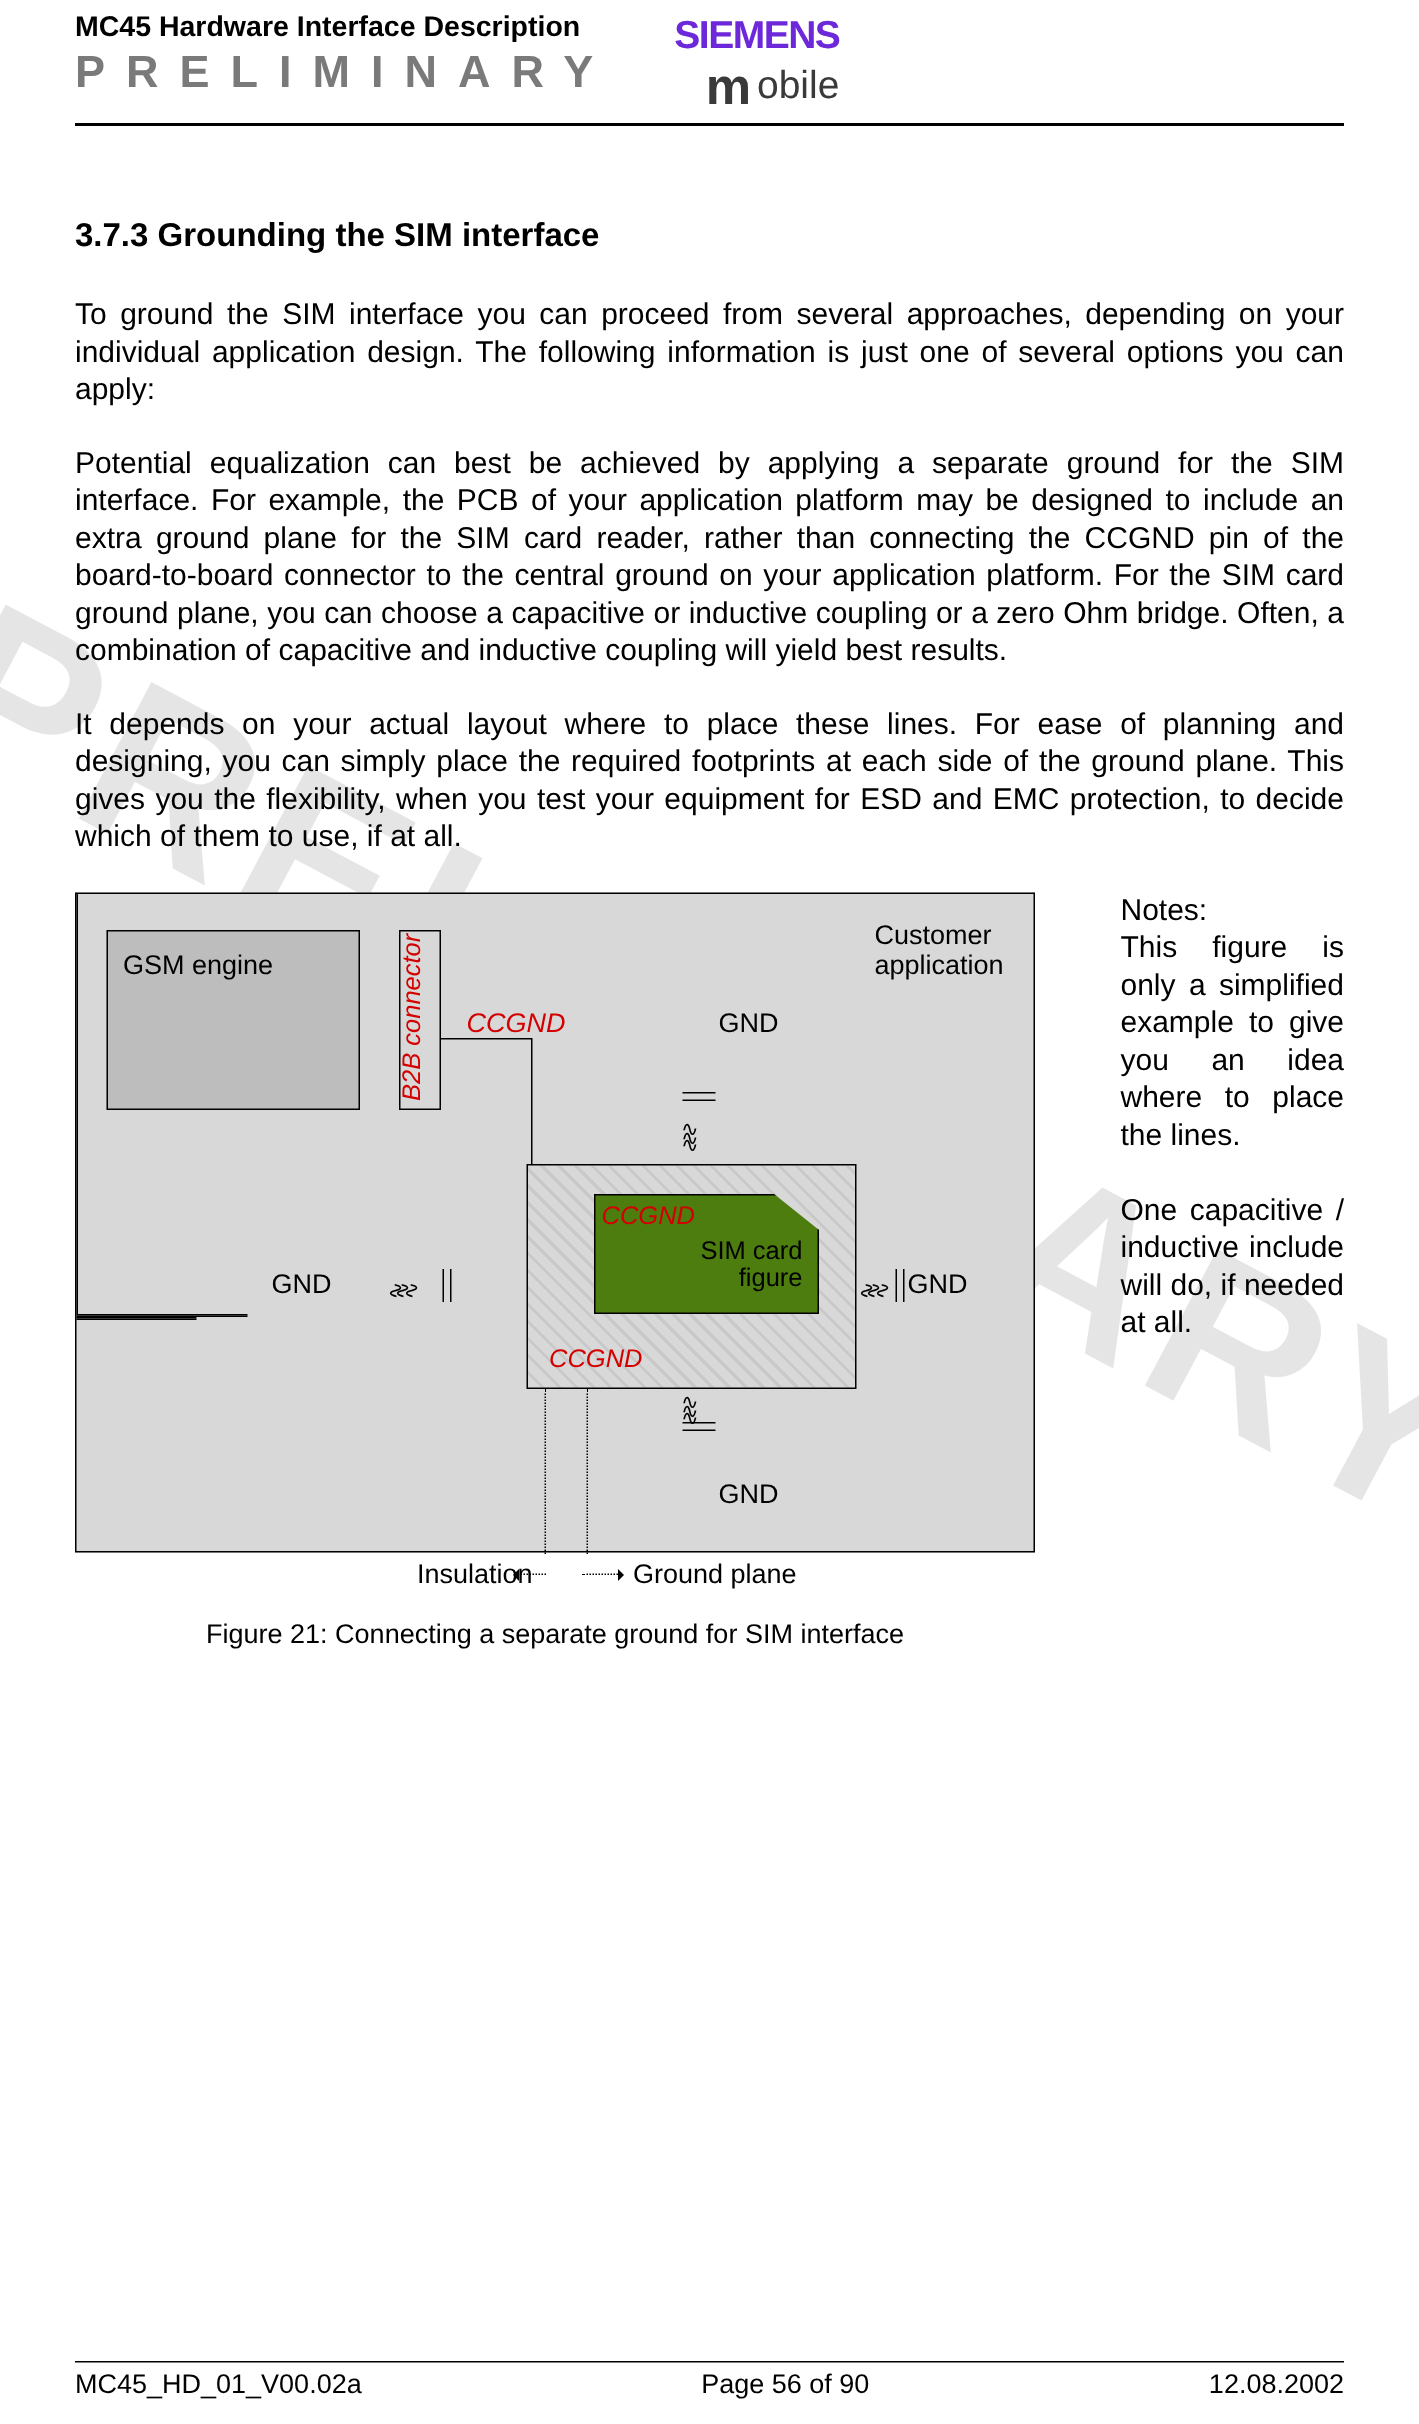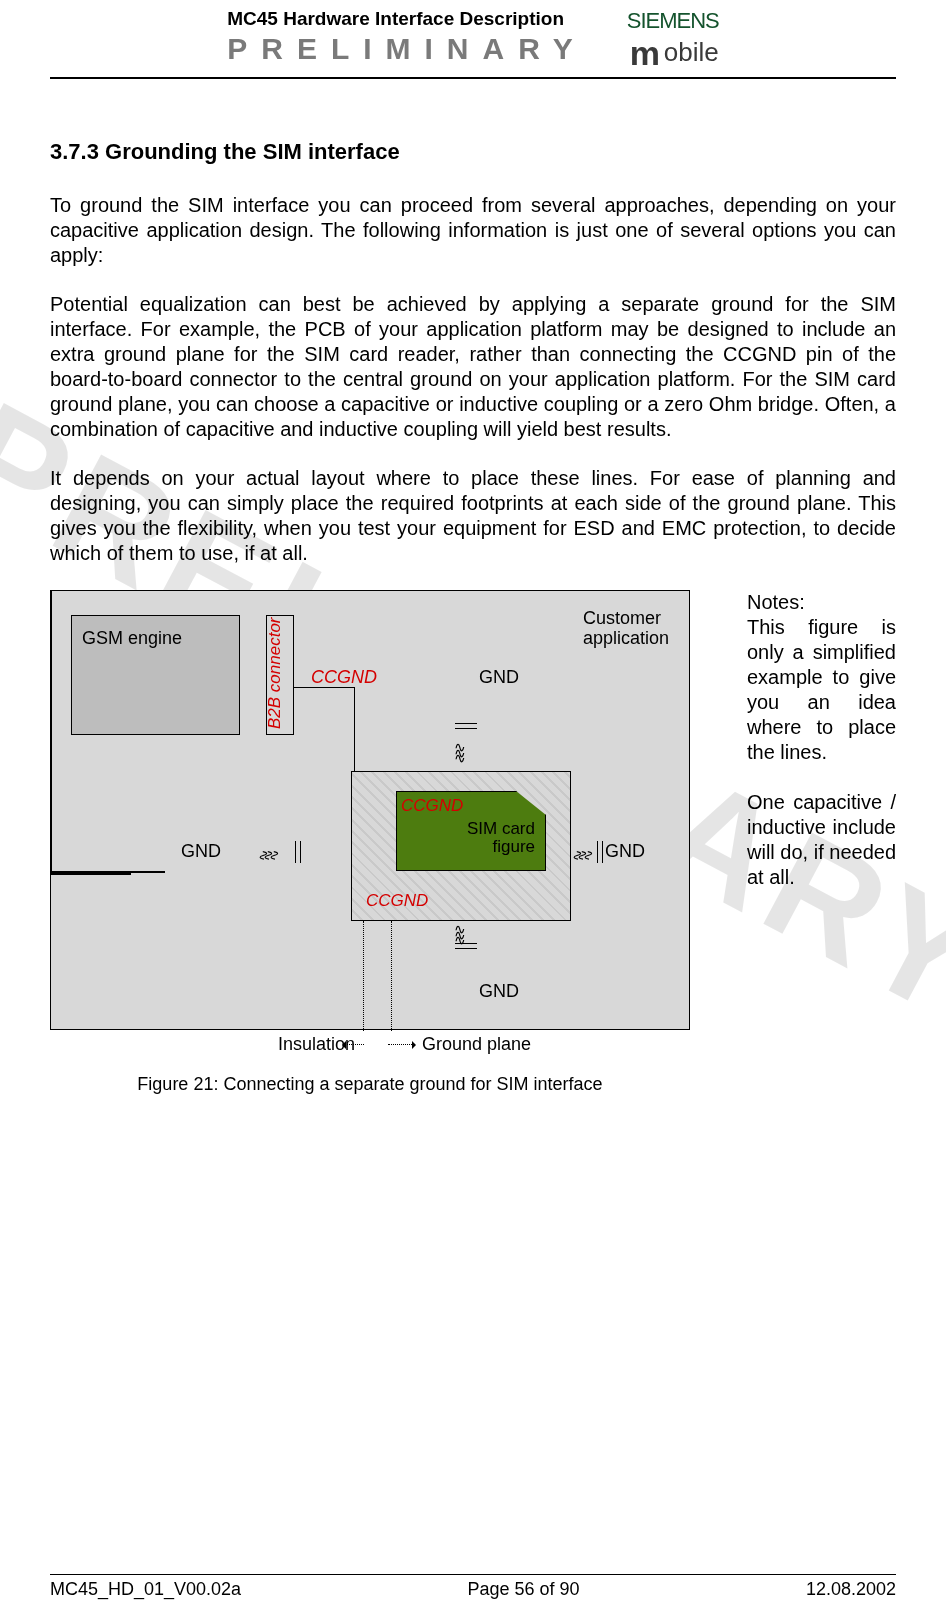--- a/index.html
+++ b/index.html
@@ -7,41 +7,41 @@
     width: 946px;
     height: 1616px;
     font-family: Arial, Helvetica, sans-serif;
     color: #000;
     background: #fff;
     position: relative;
     padding: 0 50px;
   }
   .header-row {
     display: flex;
-    justify-content: center;
+    justify-content: flex-start;
     align-items: flex-start;
     padding-top: 8px;
     gap: 40px;
   }
   .header-left { }
   .doc-title { font-size: 19px; font-weight: bold; }
   .preliminary {
     font-size: 30px;
     letter-spacing: 14px;
     color: #7a7a7a;
     font-weight: bold;
     margin-top: 2px;
   }
   .logo-block { text-align: right; }
   .siemens {
     font-family: Arial, sans-serif;
-    font-size: 22px;
-    font-weight: normal;
+    font-size: 26px;
+    font-weight: bold;
     letter-spacing: -1px;
-    color: #14532d;
+    color: #6d28d9;
   }
   .mobile { font-size: 26px; color: #3a3a3a; }
   .mobile .m-glyph {
     display: inline-block;
     font-weight: bold;
     font-size: 34px;
     vertical-align: -4px;
     margin-right: 4px;
     color: #3a3a3a;
   }
@@ -256,21 +256,21 @@
       <div class="mobile"><span class="m-glyph">m</span><span>obile</span></div>
     </div>
   </div>
   <hr class="top-rule">
 
   <div class="section-heading">
     <span>3.7.3</span>
     <span>Grounding the SIM interface</span>
   </div>
 
-  <p class="body-text">To ground the SIM interface you can proceed from several approaches, depending on your capacitive application design. The following information is just one of several options you can apply:</p>
+  <p class="body-text">To ground the SIM interface you can proceed from several approaches, depending on your individual application design. The following information is just one of several options you can apply:</p>
   <p class="body-text">Potential equalization can best be achieved by applying a separate ground for the SIM interface. For example, the PCB of your application platform may be designed to include an extra ground plane for the SIM card reader, rather than connecting the CCGND pin of the board-to-board connector to the central ground on your application platform. For the SIM card ground plane, you can choose a capacitive or inductive coupling or a zero Ohm bridge. Often, a combination of capacitive and inductive coupling will yield best results.</p>
   <p class="body-text">It depends on your actual layout where to place these lines. For ease of planning and designing, you can simply place the required footprints at each side of the ground plane. This gives you the flexibility, when you test your equipment for ESD and EMC protection, to decide which of them to use, if at all.</p>
 
   <div class="fig-row">
     <div class="fig-col">
       <div class="figure-box">
         <div class="gsm-engine">GSM engine</div>
         <div class="b2b"></div>
         <div class="b2b-label">B2B connector</div>
         <div class="cust-app">

